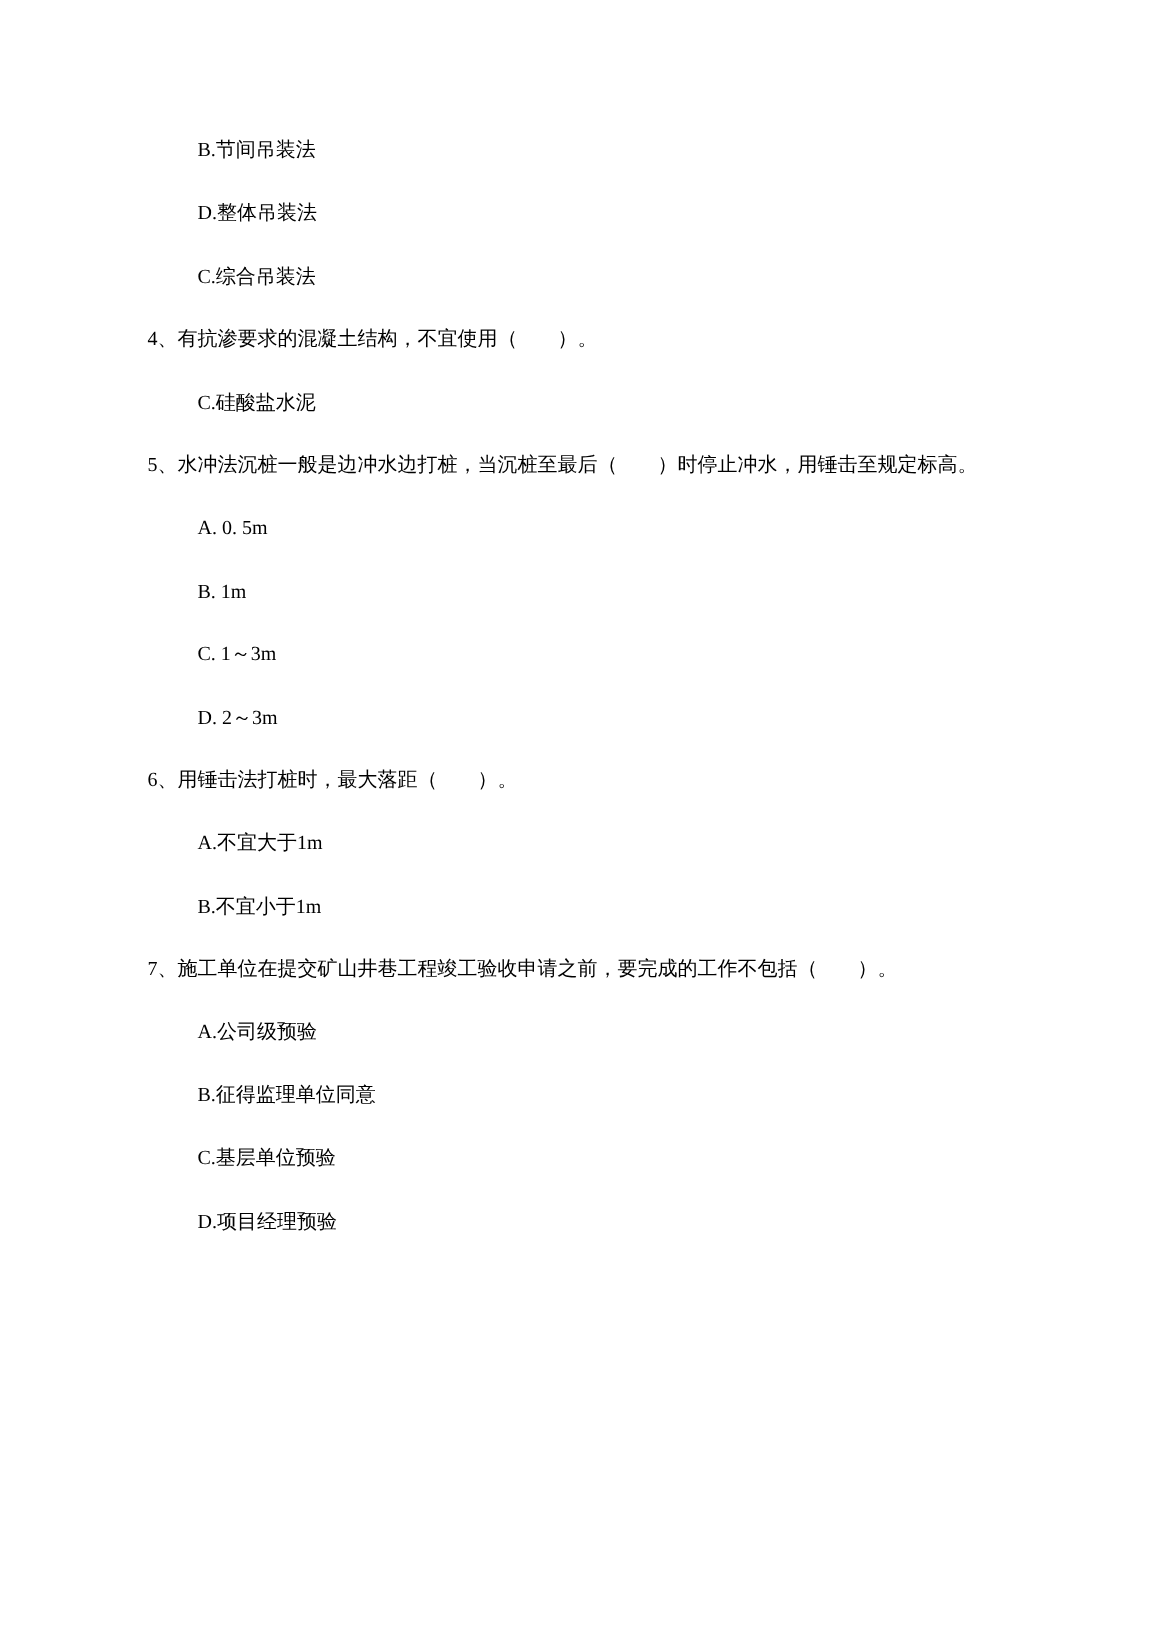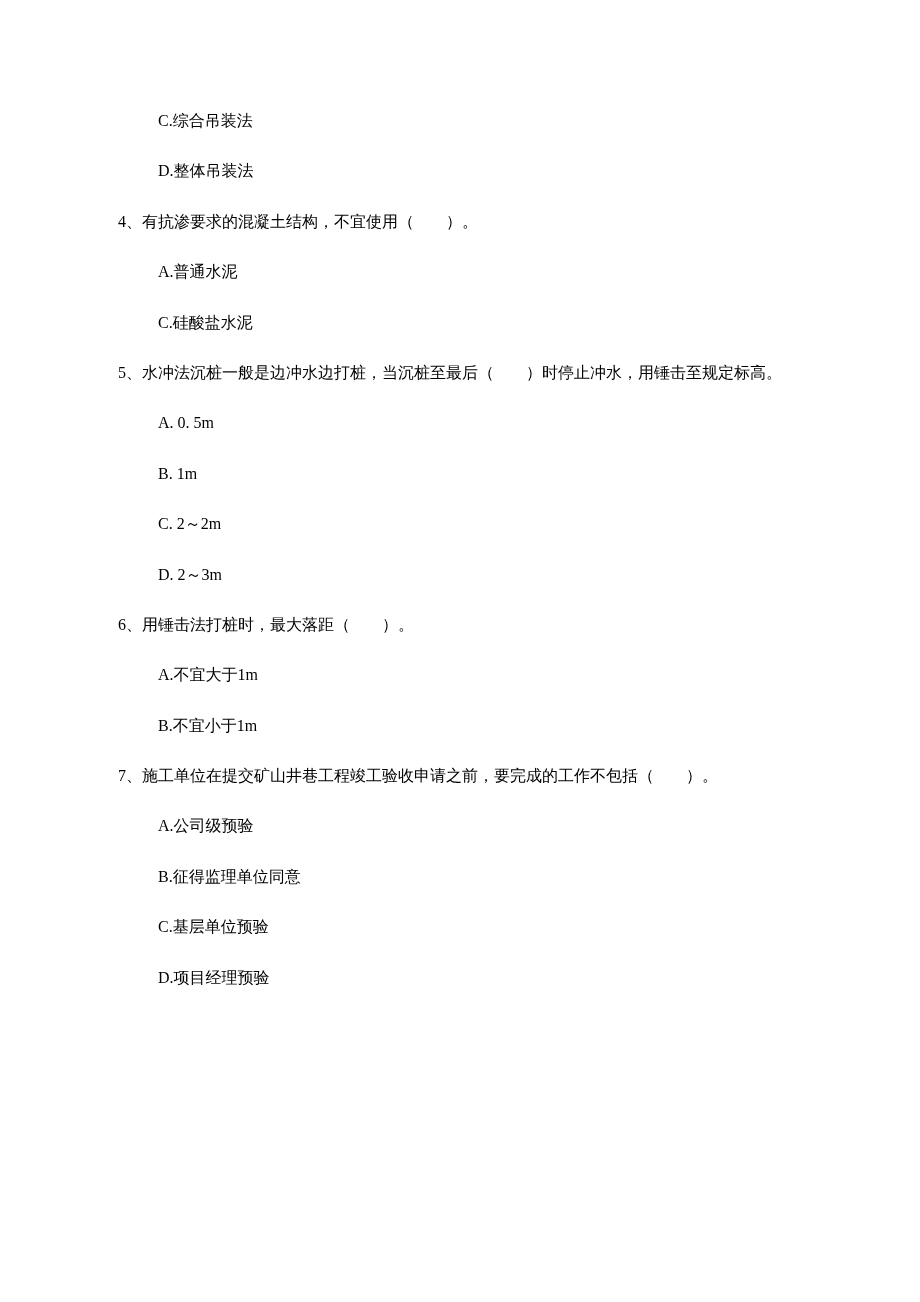--- a/index.html
+++ b/index.html
@@ -26,31 +26,31 @@
     margin-bottom: 28px;
     margin-top: 0;
     font-family: Liberation Serif, serif;
   }
 </style>
 </head>
 <body>
 
 <div class="page">
 
+  <div class="option">B.节间吊装法</div>
+  <div class="option">D.整体吊装法</div>
   <div class="option">C.综合吊装法</div>
-  <div class="option">D.整体吊装法</div>
 
   <div class="question">4、有抗渗要求的混凝土结构，不宜使用（　　）。</div>
-  <div class="option">A.普通水泥</div>
   <div class="option">C.硅酸盐水泥</div>
 
   <div class="question">5、水冲法沉桩一般是边冲水边打桩，当沉桩至最后（　　）时停止冲水，用锤击至规定标高。</div>
   <div class="option">A. 0. 5m</div>
   <div class="option">B. 1m</div>
-  <div class="option">C. 2～2m</div>
+  <div class="option">C. 1～3m</div>
   <div class="option">D. 2～3m</div>
 
   <div class="question">6、用锤击法打桩时，最大落距（　　）。</div>
   <div class="option">A.不宜大于1m</div>
   <div class="option">B.不宜小于1m</div>
 
   <div class="question">7、施工单位在提交矿山井巷工程竣工验收申请之前，要完成的工作不包括（　　）。</div>
   <div class="option">A.公司级预验</div>
   <div class="option">B.征得监理单位同意</div>
   <div class="option">C.基层单位预验</div>

